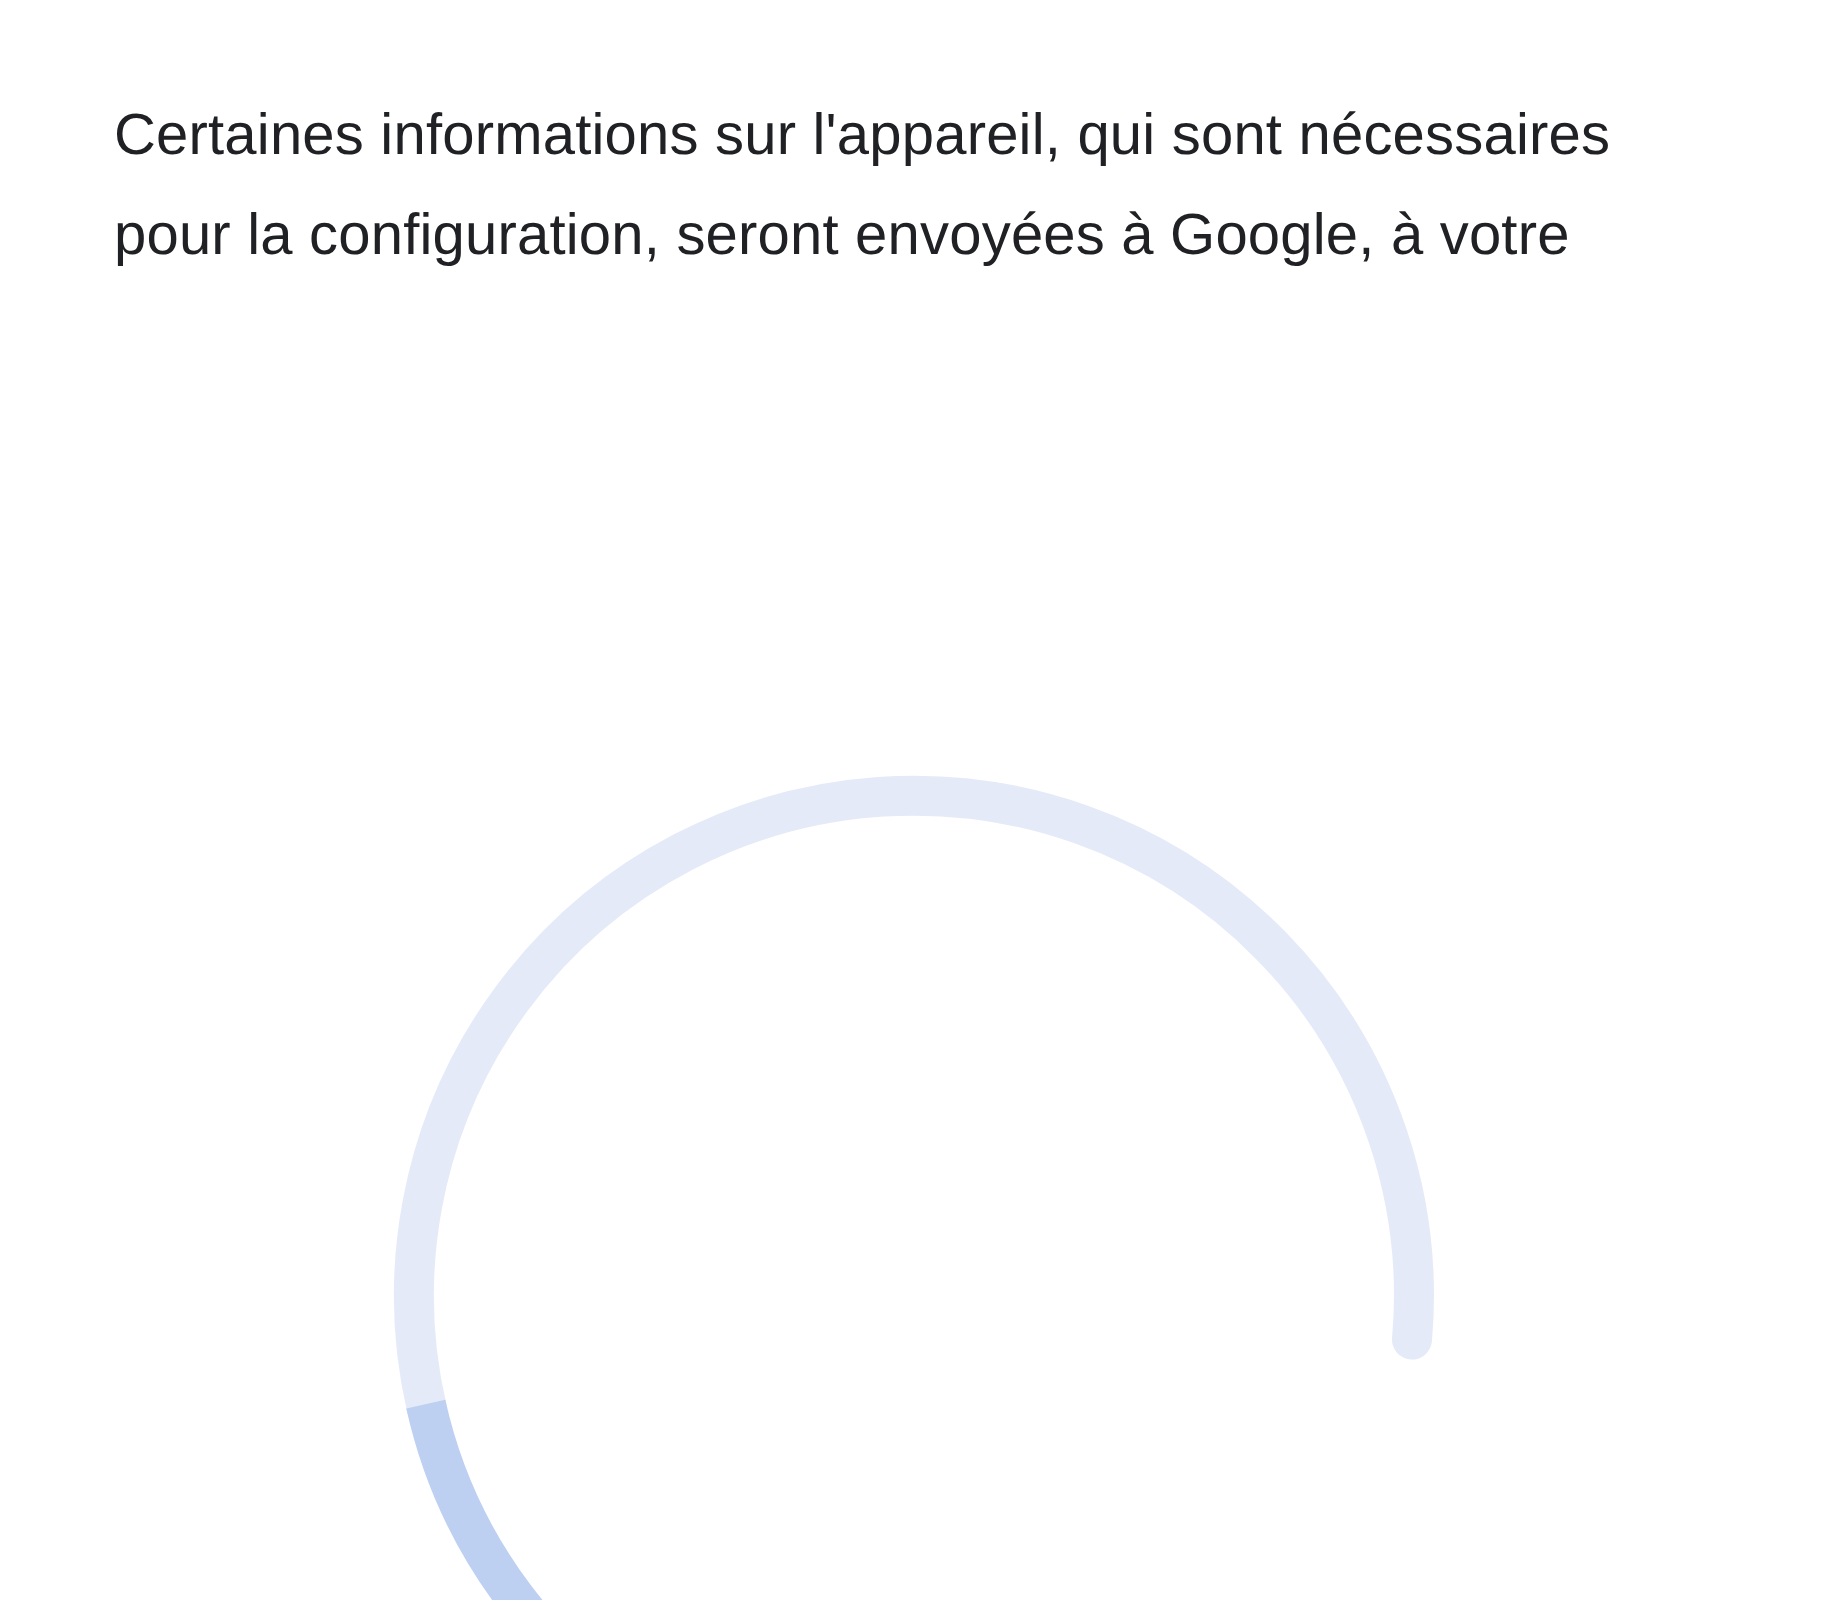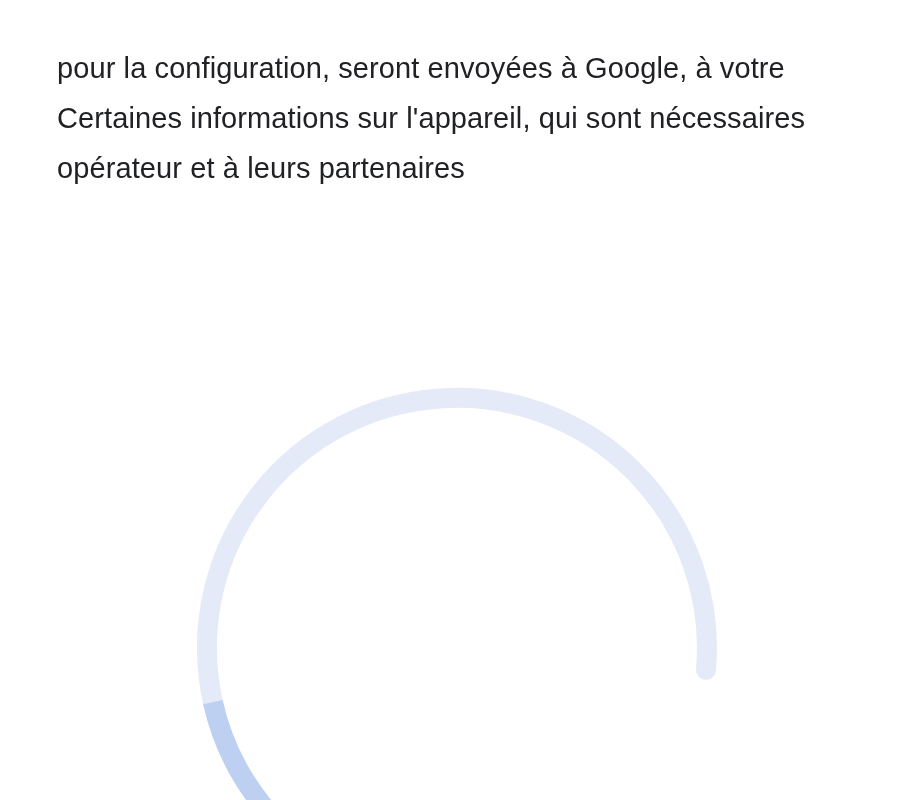--- a/index.html
+++ b/index.html
@@ -39,23 +39,22 @@
     height: 800px;
     pointer-events: none;
   }
 </style>
 </head>
 <body>
 
 <div class="screen">
 
   <div class="info-text">
+    <span class="line">Certaines informations sur l'appareil, qui sont nécessaires</span>
     <span class="line">pour la configuration, seront envoyées à Google, à votre</span>
-    <span class="line">Certaines informations sur l'appareil, qui sont nécessaires</span>
-    <span class="line">opérateur et à leurs partenaires</span>
   </div>
 
   <svg class="spinner-svg" viewBox="0 0 920 800" xmlns="http://www.w3.org/2000/svg" aria-hidden="true">
 
     <path d="M 213.4 704.2 A 250 250 0 1 1 706 669.8" fill="none" stroke-linecap="round" stroke-width="20" stroke="#E5EAF8"></path>
 
     <path d="M 339.6 868.7 A 250 250 0 0 1 212.9 702.1" fill="none" stroke-linecap="butt" stroke-width="20" stroke="#BDD0F1"></path>
   </svg>
 
 </div>

